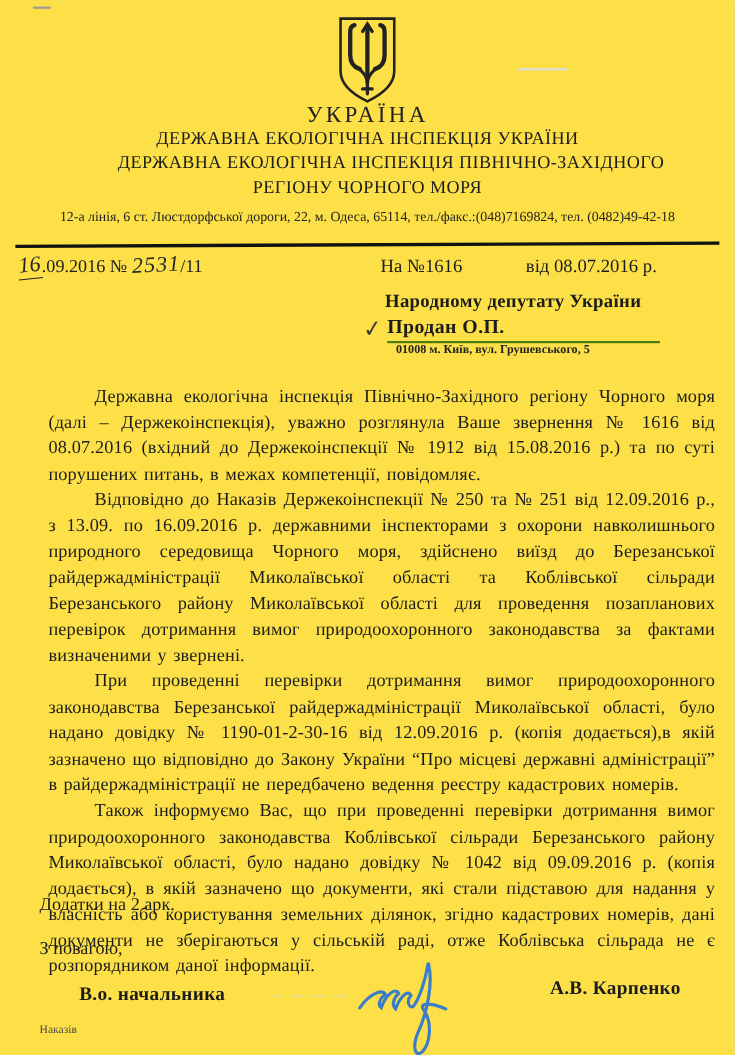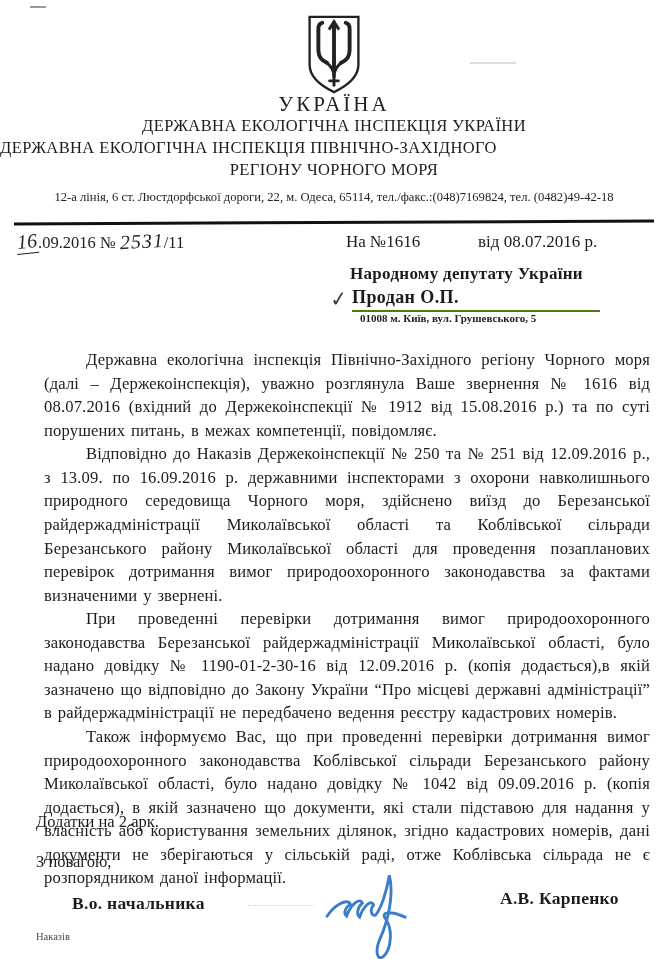--- a/index.html
+++ b/index.html
@@ -1,33 +1,33 @@
 <!DOCTYPE html>
 <html lang="uk"><head>
 <meta charset="utf-8">
 <style>
   html,body{margin:0;padding:0;background:#e8e8e8;}
   .page{
     position:relative;
     width:668px;height:959px;
     margin:0 auto;
-    background:#ffffff;
+    background:#fde047;
     font-family:"Liberation Serif", serif;
     color:#1c1c1c;
     overflow:hidden;
     box-shadow:0 0 4px rgba(0,0,0,.25);
   }
   
   .emblem-wrap{position:absolute;top:14px;left:0;width:668px;text-align:center;}
   .country{
     position:absolute;top:92px;left:0;width:668px;text-align:center;
     font-size:21px;letter-spacing:3px;color:#222;
   }
   .org1{position:absolute;top:116px;left:0;width:668px;text-align:center;font-size:16.5px;letter-spacing:.4px;}
-  .org2{position:absolute;top:138px;left:0;width:604px;text-align:left;font-size:16.5px;letter-spacing:.4px;}
+  .org2{position:absolute;top:138px;left:0;width:604px;text-align:right;font-size:16.5px;letter-spacing:.4px;}
   .org3{position:absolute;top:160px;left:0;width:668px;text-align:center;font-size:16.5px;letter-spacing:.4px;}
   .addr{position:absolute;top:190px;left:0;width:668px;text-align:center;font-size:12.6px;color:#222;}
   .rule{position:absolute;top:221px;left:14px;width:640px;height:0;border-top:3px solid #111;transform:rotate(-.25deg);}
   
   .refline{position:absolute;top:230px;left:16px;width:640px;font-size:16.5px;}
   .hand{font-style:italic;color:#262626;display:inline-block;}
   .hand-day{font-size:20px;border-bottom:1.6px solid #222;transform:rotate(-6deg);padding:0 1px;}
   .hand-num{font-size:20px;transform:rotate(-3deg);letter-spacing:1px;}
   .ref-right{position:absolute;left:330px;top:2px;font-size:17px;}
   .ref-right .in-no{display:inline-block;width:132px;}

